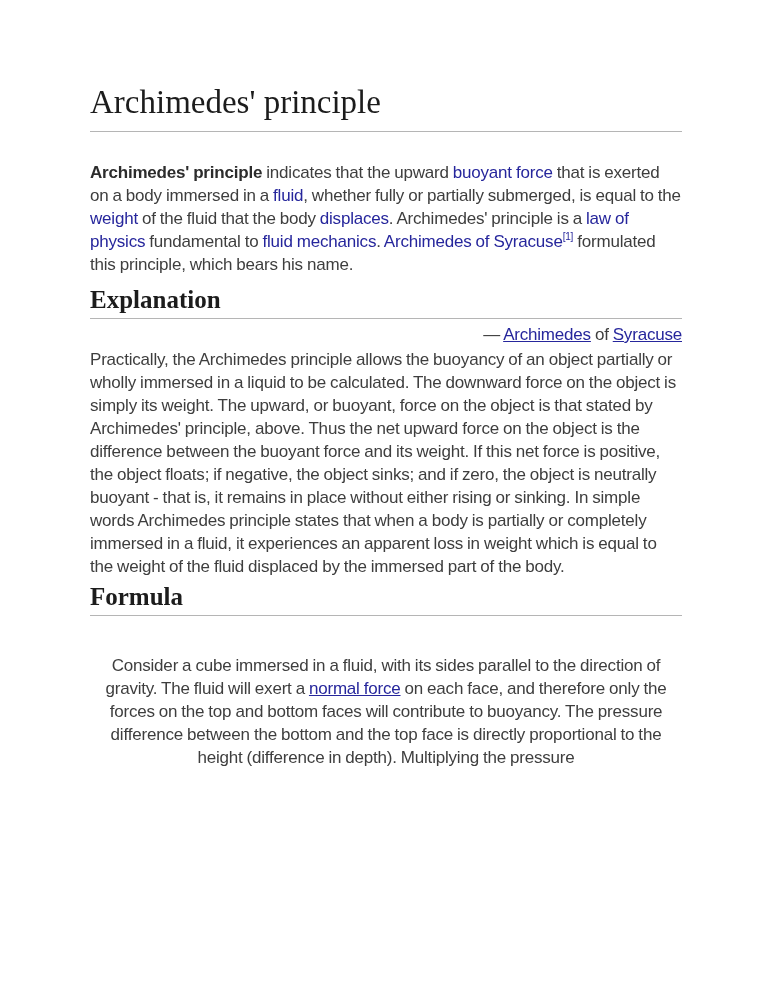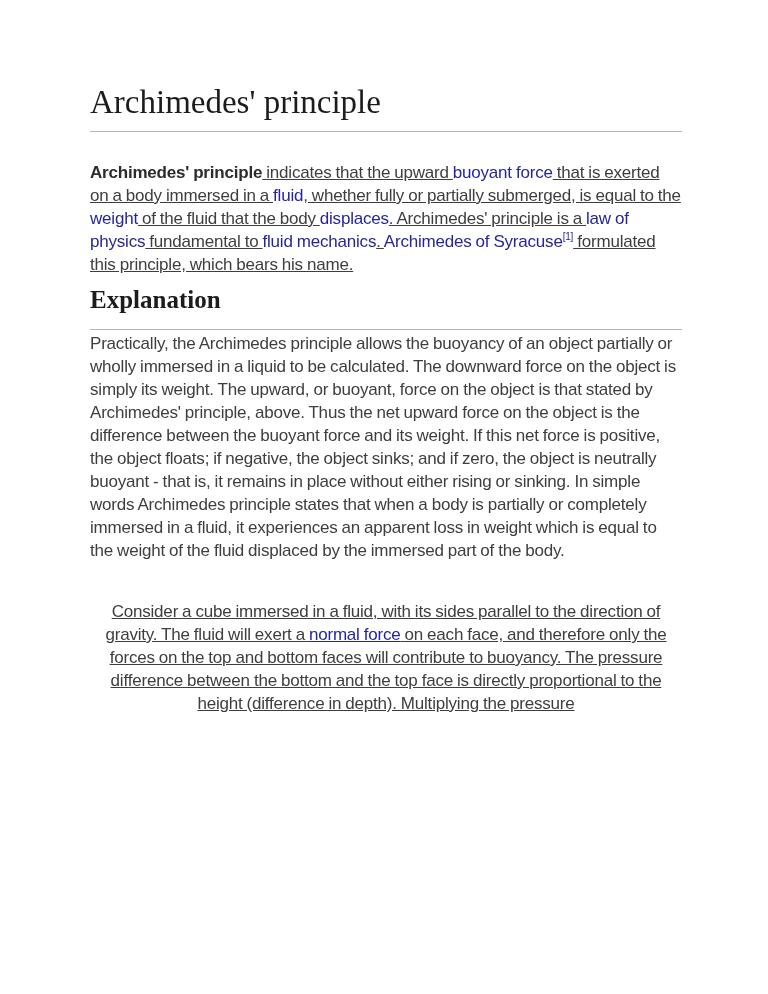--- a/index.html
+++ b/index.html
@@ -32,40 +32,40 @@
     padding-bottom:9px;
   }
   h2.sec-title{
     margin:0;
     font-family:"Liberation Serif", serif;
     font-weight:700;
     font-size:25px;
     line-height:30px;
     color:var(--heading);
     border-bottom:1px solid var(--rule);
-    padding-bottom:14px;
+    padding-bottom:3px;
   }
   h2.sec-explanation{margin-top:9px;}
   h2.sec-formula{margin-top:4px;}
   p.para, .quote, .attribution{
     font-size:17px;
     line-height:23px;
     letter-spacing:-0.2px;
     word-spacing:-0.5px;
     color:var(--text);
     margin:0;
   }
   p.intro{margin-top:29px;}
   p.lead{margin-top:38px;}
   .quote{margin-top:13px;}
   .attribution{margin-top:4px;text-align:right;}
   p.body-exp{margin-top:2px;}
   p.body-formula{margin-top:38px;text-align:center;}
   
-  .seg-plain{color:var(--text);text-decoration:underline;}
+  .seg-plain{color:var(--text);}
   .seg-b{font-weight:700;color:#2c2c2c;}
   a.seg-l{color:var(--link);text-decoration:none;}
   a.seg-lu{color:var(--link);text-decoration:underline;}
   a.seg-li{color:var(--link);text-decoration:none;font-style:italic;}
   a.seg-sup{
     color:var(--link);text-decoration:none;
     font-size:10px;vertical-align:super;line-height:0;
   }
 </style>
 </head>
@@ -74,19 +74,21 @@
 <div class="page">
 
   <h1 class="doc-title">Archimedes' principle</h1>
 
   <p class="para intro"><span class="seg-b">Archimedes' principle</span><span class="seg-plain"> indicates that the upward </span><a class="seg-l">buoyant force</a><span class="seg-plain"> that is exerted on a body immersed in a </span><a class="seg-l">fluid</a><span class="seg-plain">, whether fully or partially submerged, is equal to the </span><a class="seg-l">weight</a><span class="seg-plain"> of the fluid that the body </span><a class="seg-l">displaces</a><span class="seg-plain">. Archimedes' principle is a </span><a class="seg-l">law of physics</a><span class="seg-plain"> fundamental to </span><a class="seg-l">fluid mechanics</a><span class="seg-plain">. </span><a class="seg-l">Archimedes of Syracuse</a><a class="seg-sup">[1]</a><span class="seg-plain"> formulated this principle, which bears his name.</span></p>
 
   <h2 class="sec-title sec-explanation">Explanation</h2>
 
 
 
+  <div class="attribution"><span class="seg-plain">— </span><a class="seg-lu">Archimedes</a><span class="seg-plain"> of </span><a class="seg-lu">Syracuse</a></div>
 
   <p class="para body-exp">Practically, the Archimedes principle allows the buoyancy of an object partially or wholly immersed in a liquid to be calculated. The downward force on the object is simply its weight. The upward, or buoyant, force on the object is that stated by Archimedes' principle, above. Thus the net upward force on the object is the difference between the buoyant force and its weight. If this net force is positive, the object floats; if negative, the object sinks; and if zero, the object is neutrally buoyant - that is, it remains in place without either rising or sinking. In simple words Archimedes principle states that when a body is partially or completely immersed in a fluid, it experiences an apparent loss in weight which is equal to the weight of the fluid displaced by the immersed part of the body.</p>
 
+  <h2 class="sec-title sec-formula">Formula</h2>
 
   <p class="para body-formula"><span class="seg-plain">Consider a cube immersed in a fluid, with its sides parallel to the direction of gravity. The fluid will exert a </span><a class="seg-lu">normal force</a><span class="seg-plain"> on each face, and therefore only the forces on the top and bottom faces will contribute to buoyancy. The pressure difference between the bottom and the top face is directly proportional to the height (difference in depth). Multiplying the pressure</span></p>
 
 </div>
 
 </body></html>

